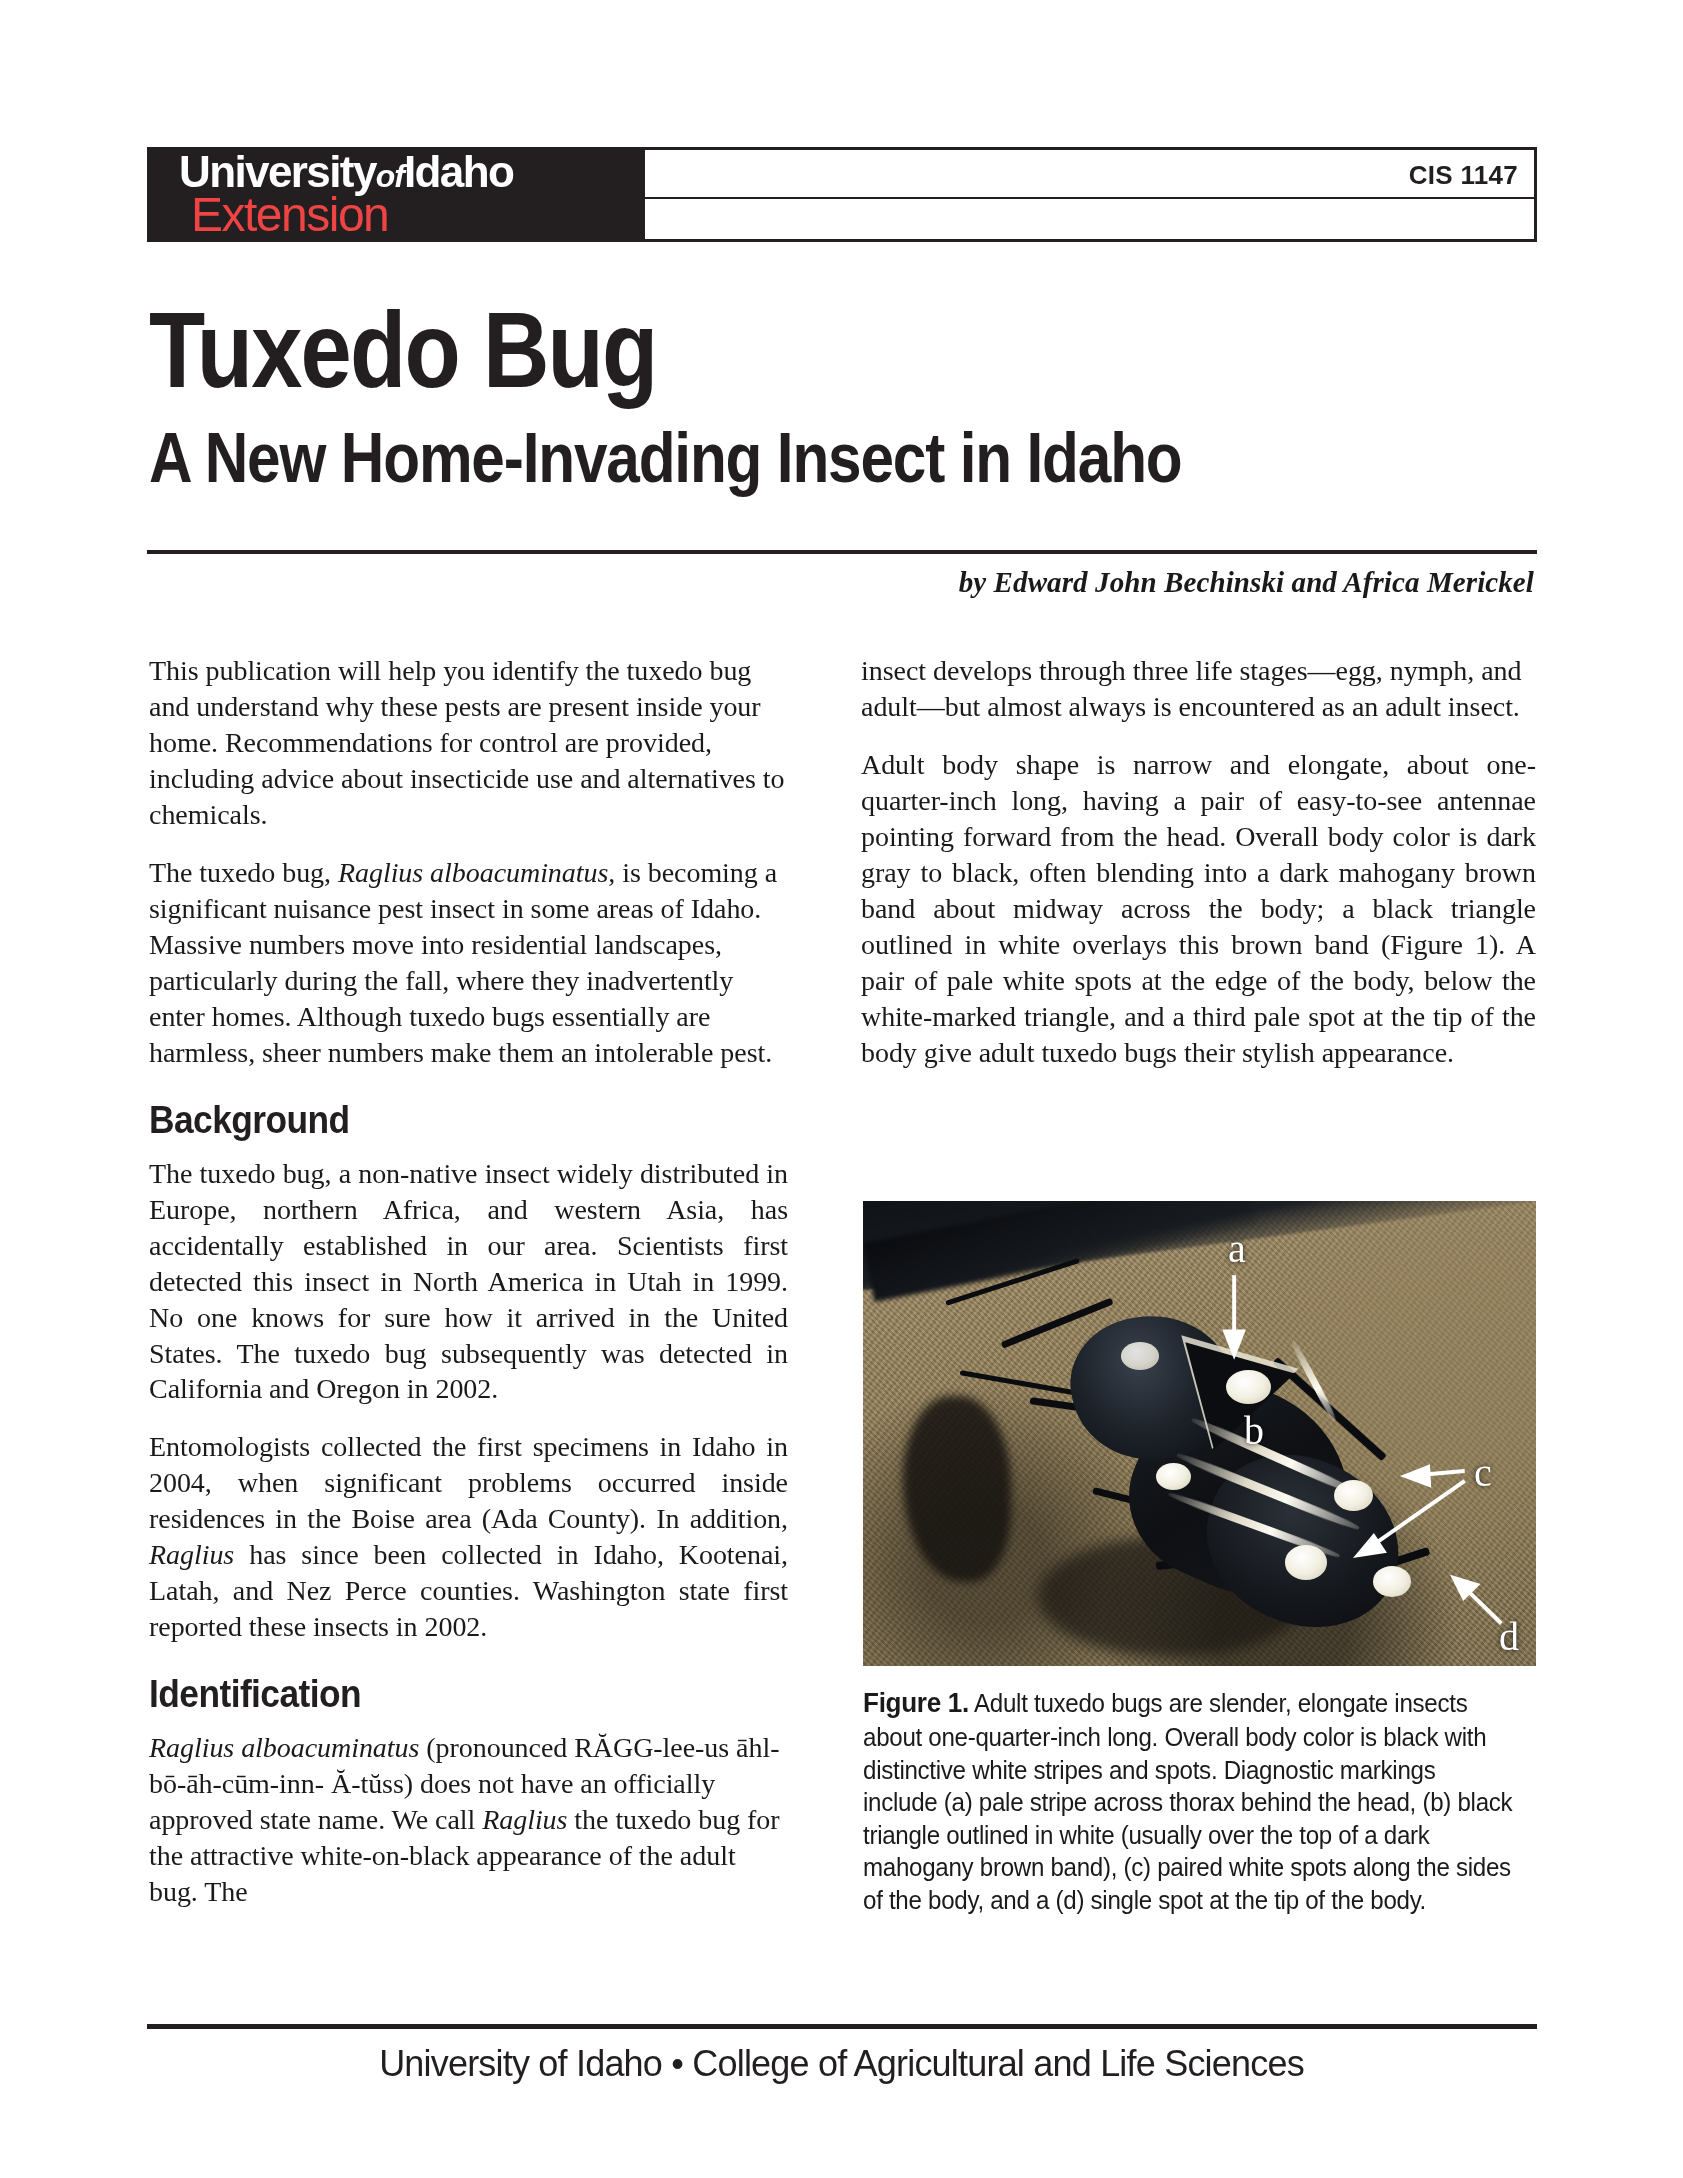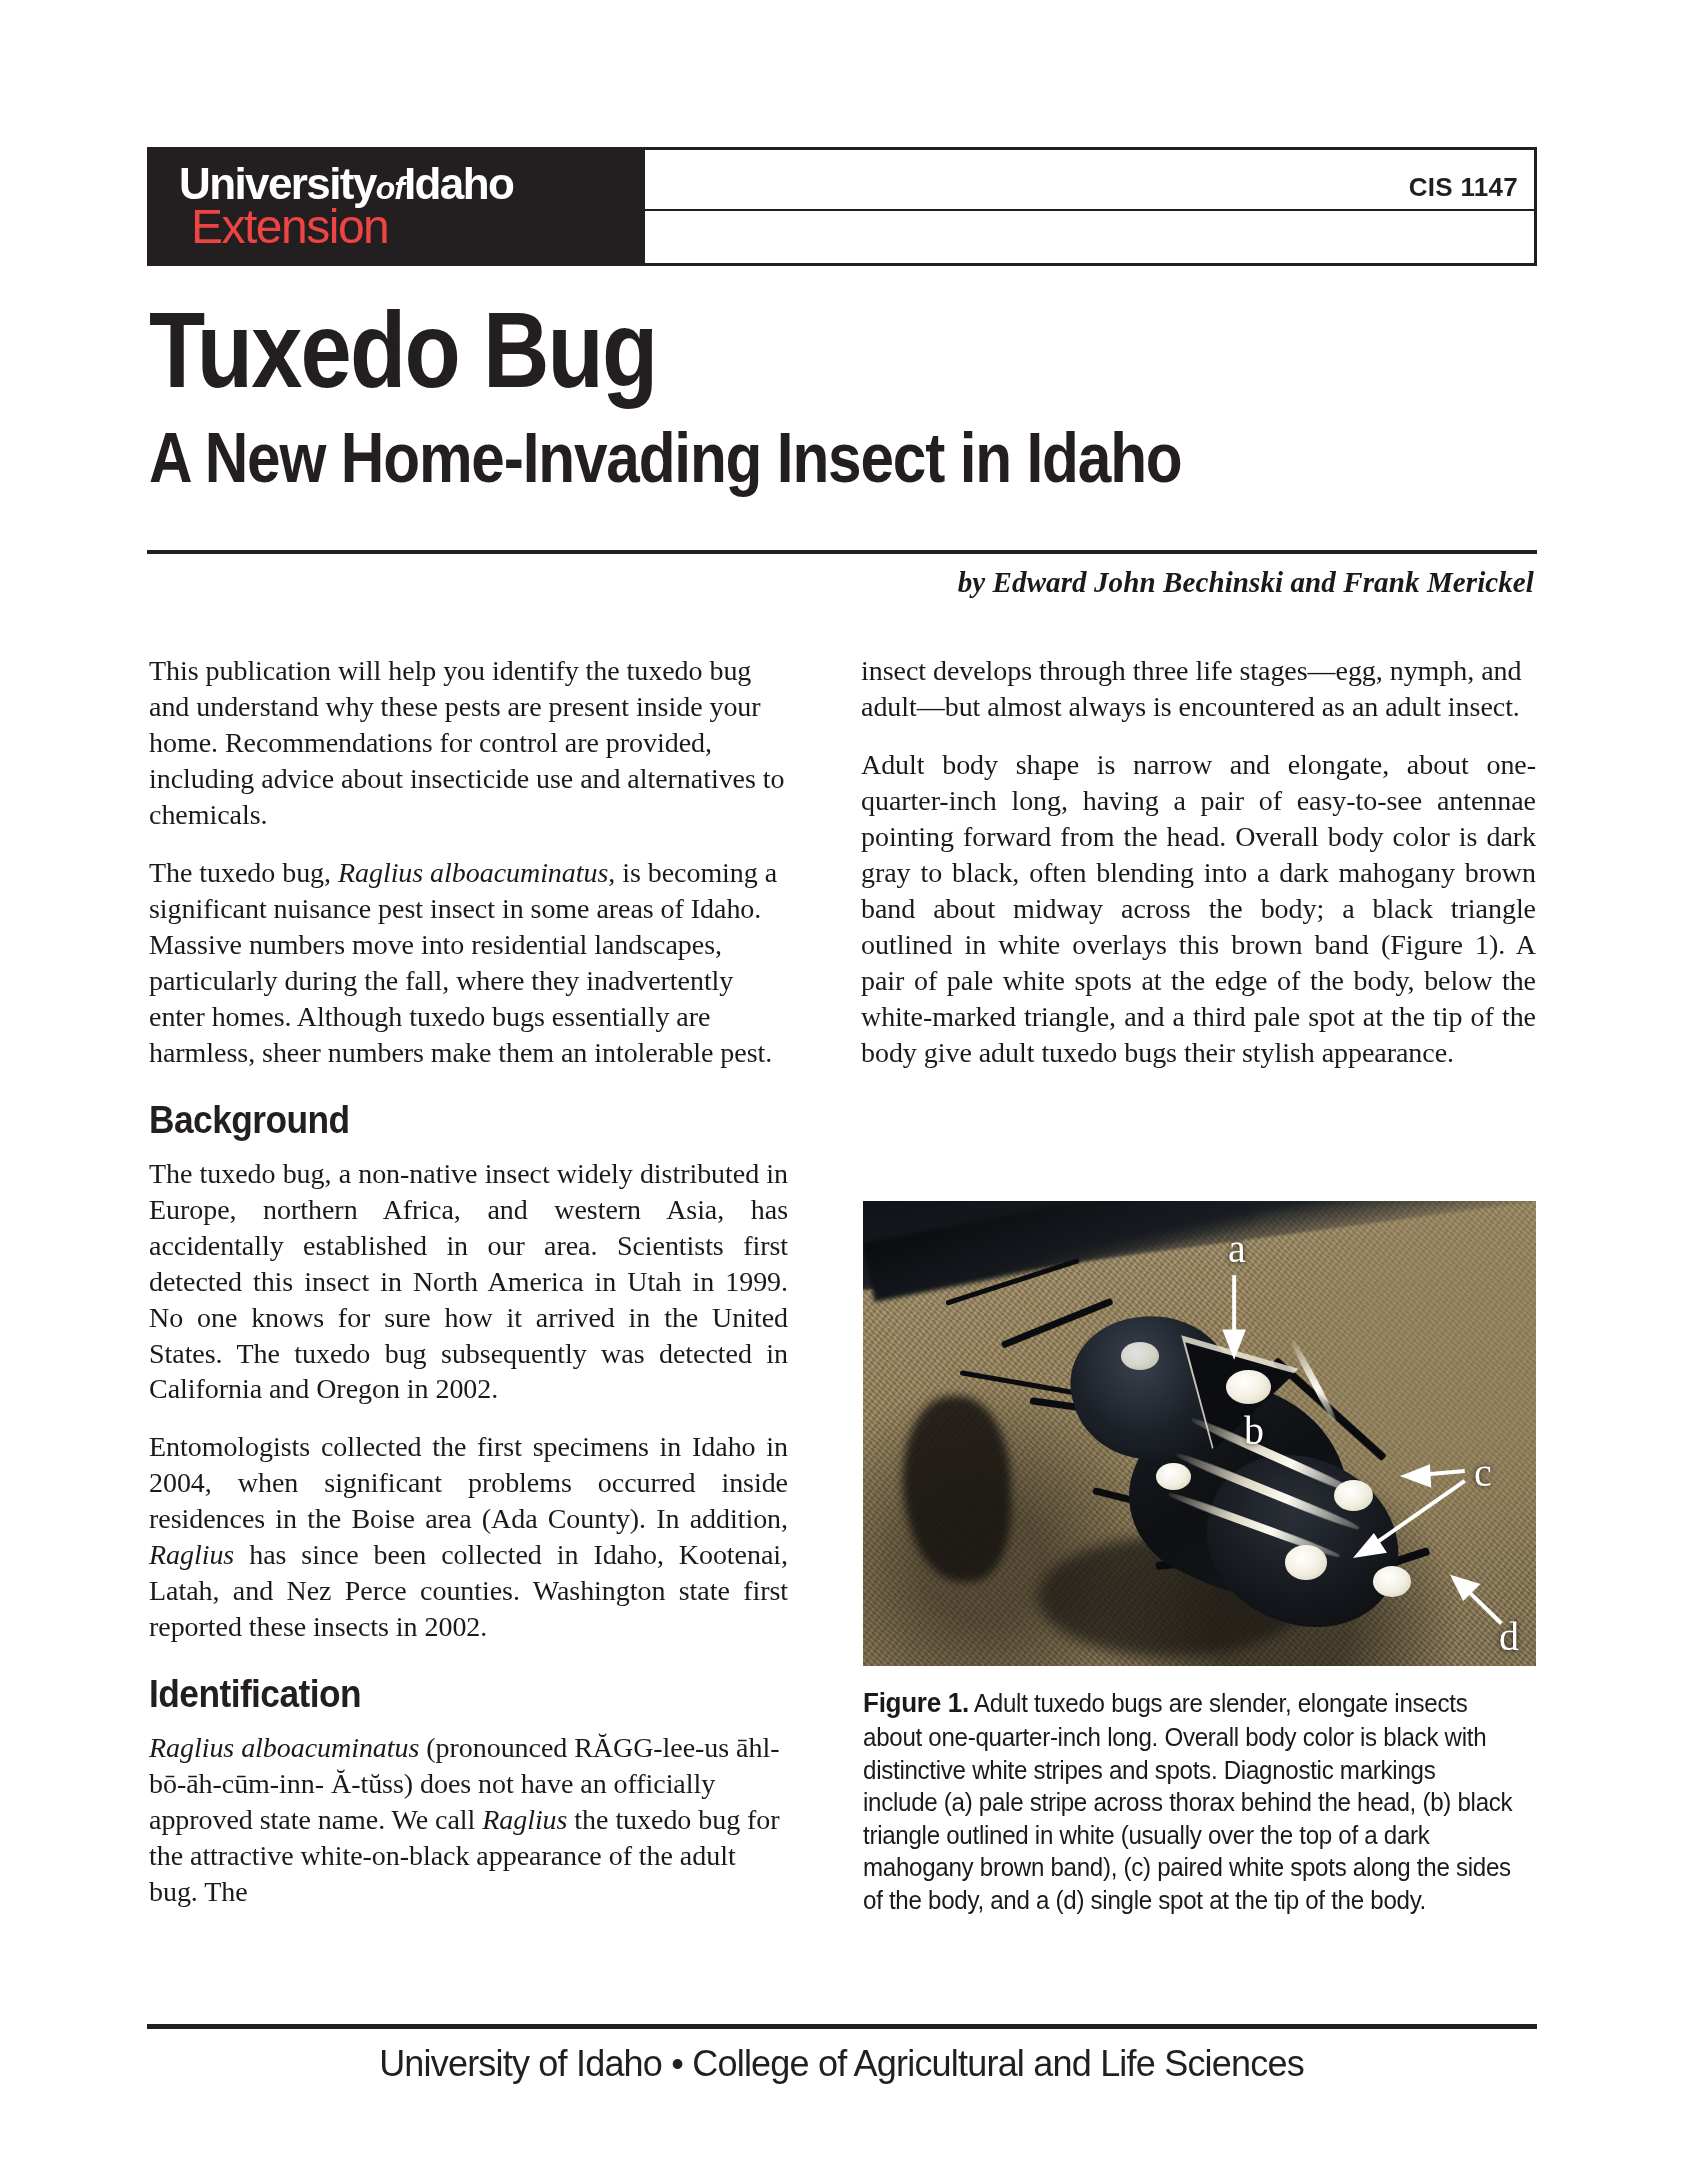--- a/index.html
+++ b/index.html
@@ -22,21 +22,21 @@
     width: 1683px;
     height: 2178px;
   }
 
   
   .masthead {
     position: absolute;
     left: 147px;
     top: 147px;
     width: 1390px;
-    height: 119px;
+    height: 95px;
     display: flex;
     align-items: stretch;
   }
   .logo-block {
     width: 495px;
     background: #231f20;
     display: flex;
     flex-direction: column;
     justify-content: center;
     padding-left: 32px;
@@ -398,21 +398,21 @@
       </div>
       <div class="code-box-bottom"></div>
     </div>
   </div>
 
   <div class="title-area">
     <div class="title-main">Tuxedo Bug</div>
     <div class="title-sub">A New Home-Invading Insect in Idaho</div>
   </div>
   <div class="rule-under-title"></div>
-  <div class="byline">by Edward John Bechinski and Frank Merickel</div>
+  <div class="byline">by Edward John Bechinski and Africa Merickel</div>
 
   <div class="col col-left">
     <p>This publication will help you identify the tuxedo bug and understand why these pests are present inside your home. Recommendations for control are provided, including advice about insecticide use and alternatives to chemicals.</p>
 
     <p><span>The tuxedo bug, </span><em>Raglius alboacuminatus</em><span>, is becoming a significant nuisance pest insect in some areas of Idaho. Massive numbers move into residential landscapes, particularly during the fall, where they inadvertently enter homes. Although tuxedo bugs essentially are harmless, sheer numbers make them an intolerable pest.</span></p>
 
     <h2>Background</h2>
 
     <p class="justify">The tuxedo bug, a non-native insect widely distributed in Europe, northern Africa, and western Asia, has accidentally established in our area. Scientists first detected this insect in North America in Utah in 1999. No one knows for sure how it arrived in the United States. The tuxedo bug subsequently was detected in California and Oregon in 2002.</p>
 

